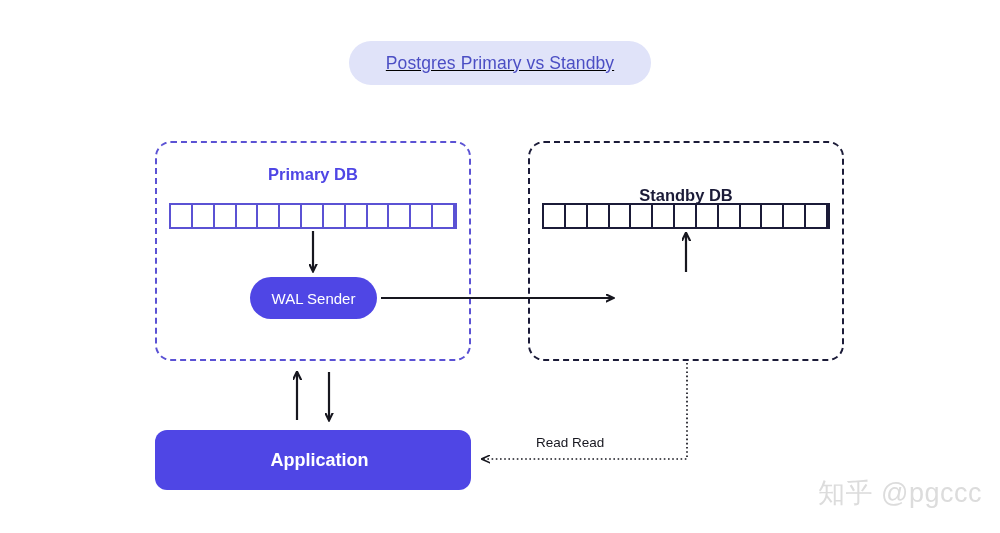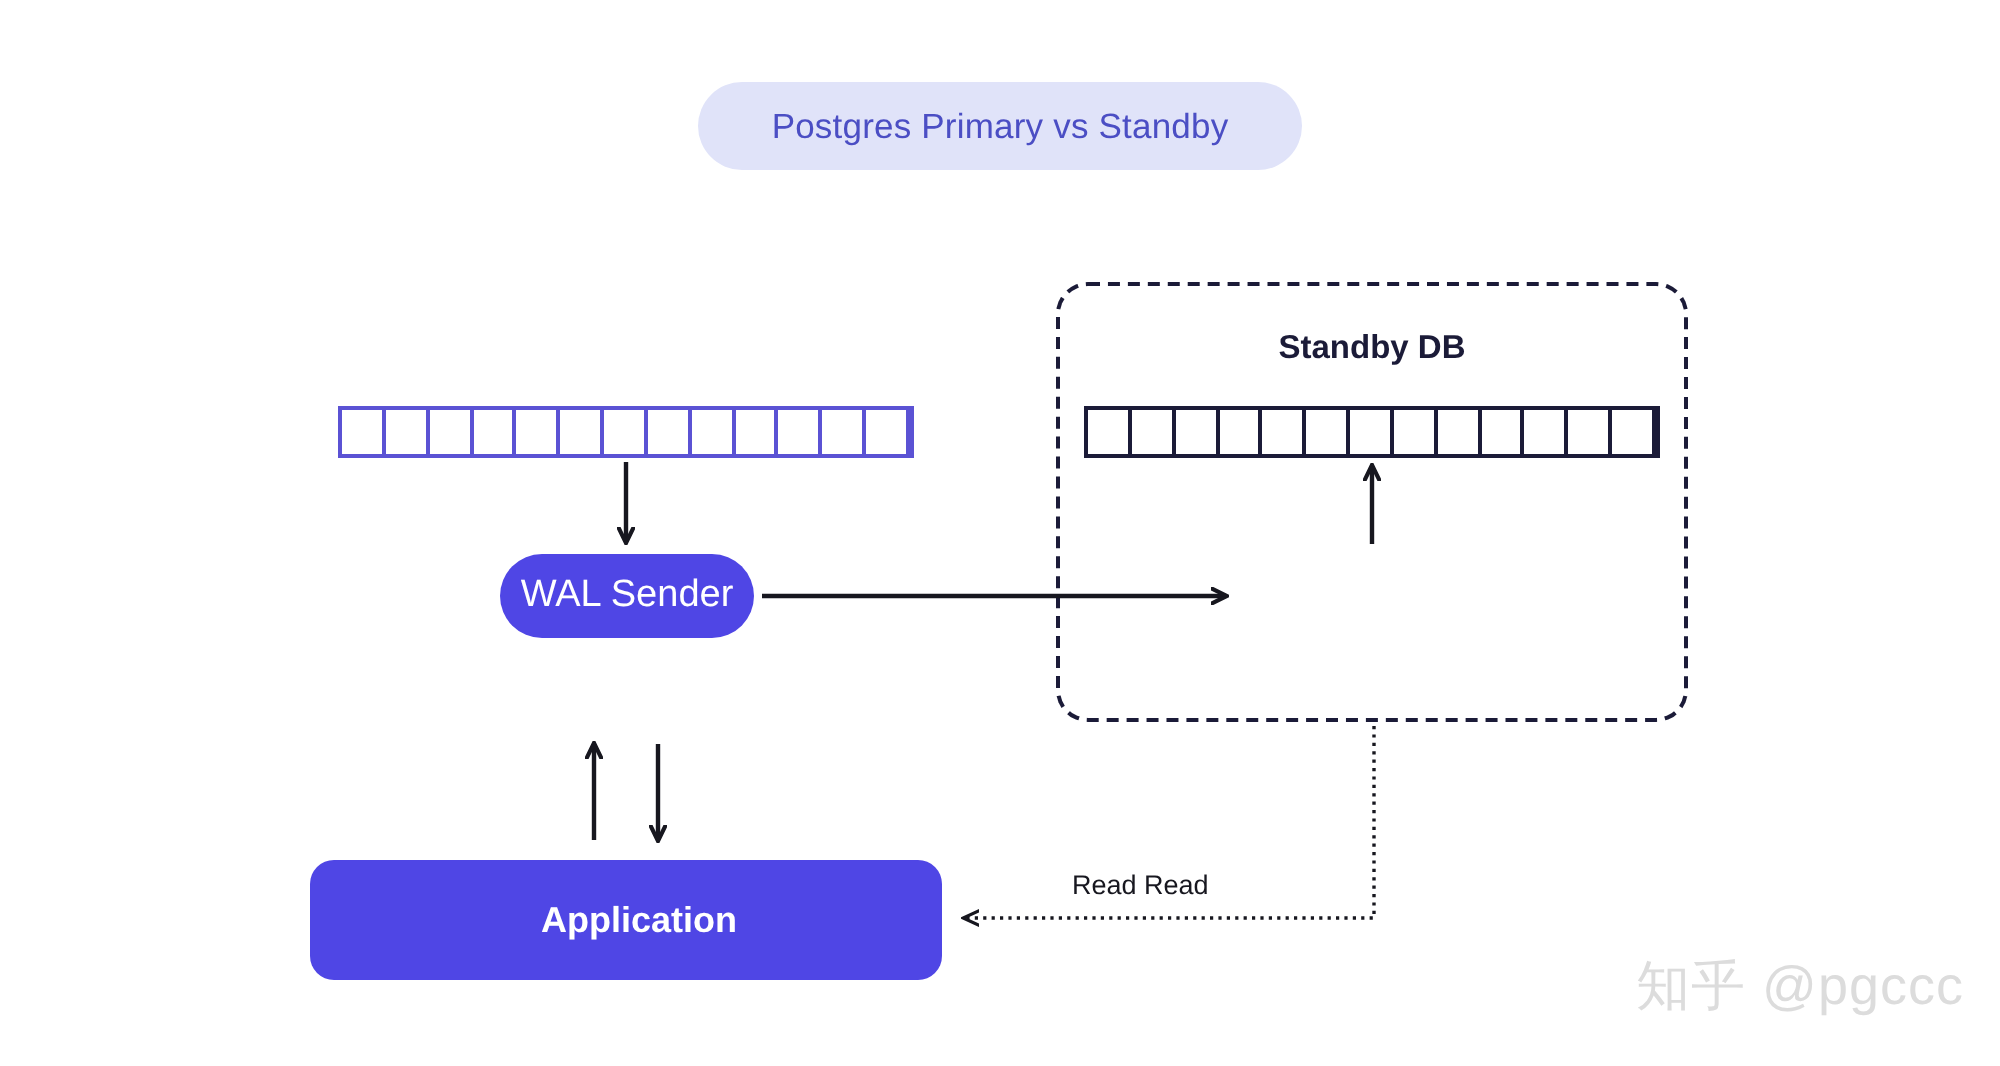--- a/index.html
+++ b/index.html
@@ -23,20 +23,21 @@
     position: absolute;
     left: 349px;
     top: 41px;
     width: 302px;
     height: 44px;
     border-radius: 22px;
     background: #e0e3f9;
     display: flex;
     align-items: center;
     justify-content: center;
+    text-decoration: underline;
   }
   #title-text {
     font-size: 17.5px;
     color: #4b4ec4;
     letter-spacing: 0.1px;
     white-space: nowrap;
   }
 
   
   .db-box {
@@ -63,21 +64,21 @@
   .db-heading {
     position: absolute;
     width: 100%;
     text-align: center;
     font-size: 16.5px;
     font-weight: bold;
     top: 22px;
     left: 0;
   }
   #primary-heading { color: #4f46e5; }
-  #standby-heading { color: #1b1b38; }
+  #standby-heading { color: #1b1b38; margin-top: 21px; }
 
   
   .wal-strip {
     position: absolute;
     display: flex;
     box-sizing: border-box;
     height: 26px;
   }
   #primary-wal {
     left: 169px;
@@ -108,21 +109,21 @@
     display: flex;
     align-items: center;
     justify-content: center;
     color: #ffffff;
   }
   #wal-sender {
     left: 250px;
     top: 277px;
     width: 127px;
     height: 42px;
-    font-size: 19px;
+    font-size: 15px;
   }
   #wal-receiver {
     left: 619px;
     top: 277px;
     width: 136px;
     height: 42px;
     font-size: 15px;
   }
   #application-box {
     left: 155px;
@@ -169,20 +170,23 @@
 </style>
 </head>
 <body>
 
 <div id="canvas">
 
   <div id="title-pill">
     <span id="title-text">Postgres Primary vs Standby</span>
   </div>
 
+  <div class="db-box" id="primary-box">
+    <div class="db-heading" id="primary-heading">Primary DB</div>
+  </div>
 
   <div class="wal-strip" id="primary-wal">
     <div class="wal-cell"></div>
     <div class="wal-cell"></div>
     <div class="wal-cell"></div>
     <div class="wal-cell"></div>
     <div class="wal-cell"></div>
     <div class="wal-cell"></div>
     <div class="wal-cell"></div>
     <div class="wal-cell"></div>

